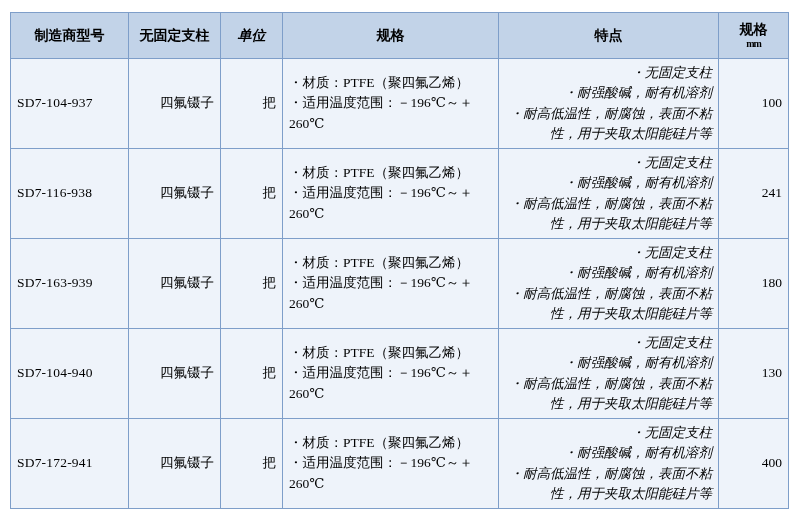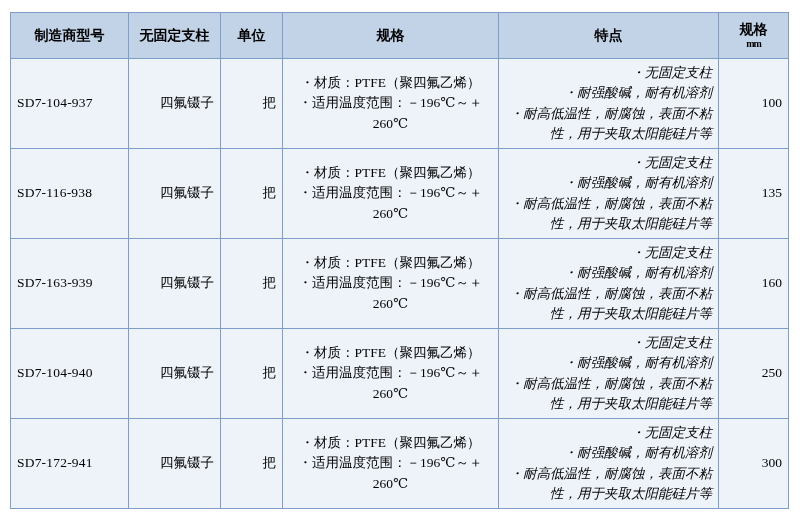--- a/index.html
+++ b/index.html
@@ -39,21 +39,21 @@
     background: #c2d3e8;
     color: #000000;
     font-weight: bold;
     font-size: 14px;
     text-align: center;
     height: 46px;
     line-height: 1.25;
   }
   .col-model   { width: 118px; }
   .col-name    { width: 92px; }
-  .col-unit    { width: 62px; }
+  .col-unit    { width: 62px; font-style: italic; }
   .col-spec    { width: 216px; }
   .col-feature { width: 220px; }
   .col-size    { width: 70px; }
 
   tbody td {
     background: #eef3fa;
     font-size: 13.5px;
     line-height: 1.5;
     height: 82px;
   }
@@ -62,21 +62,21 @@
   }
   td.center {
     text-align: right;
   }
   td.model {
     text-align: left;
     font-family: "Liberation Serif", "DejaVu Serif", serif;
     letter-spacing: 0.2px;
   }
   td.spec-cell {
-    text-align: center;
+    text-align: left;
     padding-left: 10px;
   }
   td.feature-cell {
     text-align: right;
     font-style: italic;
   }
   .spec-line, .feat-line {
     display: block;
     white-space: normal;
   }
@@ -128,62 +128,62 @@
         <td class="center">把</td>
         <td class="spec-cell">
           <span class="spec-line">・材质：PTFE（聚四氟乙烯）</span>
           <span class="spec-line">・适用温度范围：－196℃～＋260℃</span>
         </td>
         <td class="feature-cell">
           <span class="feat-line">・无固定支柱</span>
           <span class="feat-line">・耐强酸碱，耐有机溶剂</span>
           <span class="feat-line">・耐高低温性，耐腐蚀，表面不粘性，用于夹取太阳能硅片等</span>
         </td>
-        <td class="center">135</td>
+        <td class="center">241</td>
       </tr>
       <tr>
         <td class="model">SD7-163-939</td>
         <td class="center">四氟镊子</td>
         <td class="center">把</td>
         <td class="spec-cell">
           <span class="spec-line">・材质：PTFE（聚四氟乙烯）</span>
           <span class="spec-line">・适用温度范围：－196℃～＋260℃</span>
         </td>
         <td class="feature-cell">
           <span class="feat-line">・无固定支柱</span>
           <span class="feat-line">・耐强酸碱，耐有机溶剂</span>
           <span class="feat-line">・耐高低温性，耐腐蚀，表面不粘性，用于夹取太阳能硅片等</span>
         </td>
-        <td class="center">160</td>
+        <td class="center">180</td>
       </tr>
       <tr>
         <td class="model">SD7-104-940</td>
         <td class="center">四氟镊子</td>
         <td class="center">把</td>
         <td class="spec-cell">
           <span class="spec-line">・材质：PTFE（聚四氟乙烯）</span>
           <span class="spec-line">・适用温度范围：－196℃～＋260℃</span>
         </td>
         <td class="feature-cell">
           <span class="feat-line">・无固定支柱</span>
           <span class="feat-line">・耐强酸碱，耐有机溶剂</span>
           <span class="feat-line">・耐高低温性，耐腐蚀，表面不粘性，用于夹取太阳能硅片等</span>
         </td>
-        <td class="center">250</td>
+        <td class="center">130</td>
       </tr>
       <tr>
         <td class="model">SD7-172-941</td>
         <td class="center">四氟镊子</td>
         <td class="center">把</td>
         <td class="spec-cell">
           <span class="spec-line">・材质：PTFE（聚四氟乙烯）</span>
           <span class="spec-line">・适用温度范围：－196℃～＋260℃</span>
         </td>
         <td class="feature-cell">
           <span class="feat-line">・无固定支柱</span>
           <span class="feat-line">・耐强酸碱，耐有机溶剂</span>
           <span class="feat-line">・耐高低温性，耐腐蚀，表面不粘性，用于夹取太阳能硅片等</span>
         </td>
-        <td class="center">300</td>
+        <td class="center">400</td>
       </tr>
     </tbody>
   </table>
 </div>
 
 </body></html>

